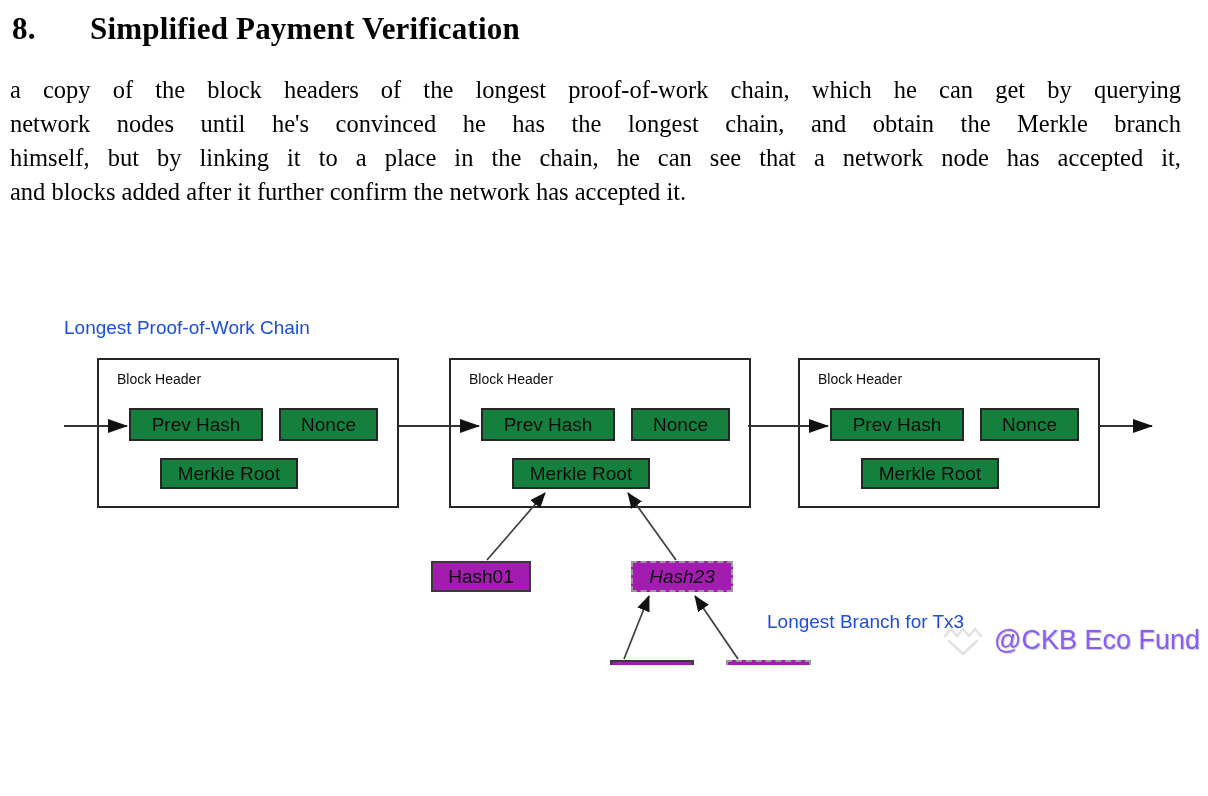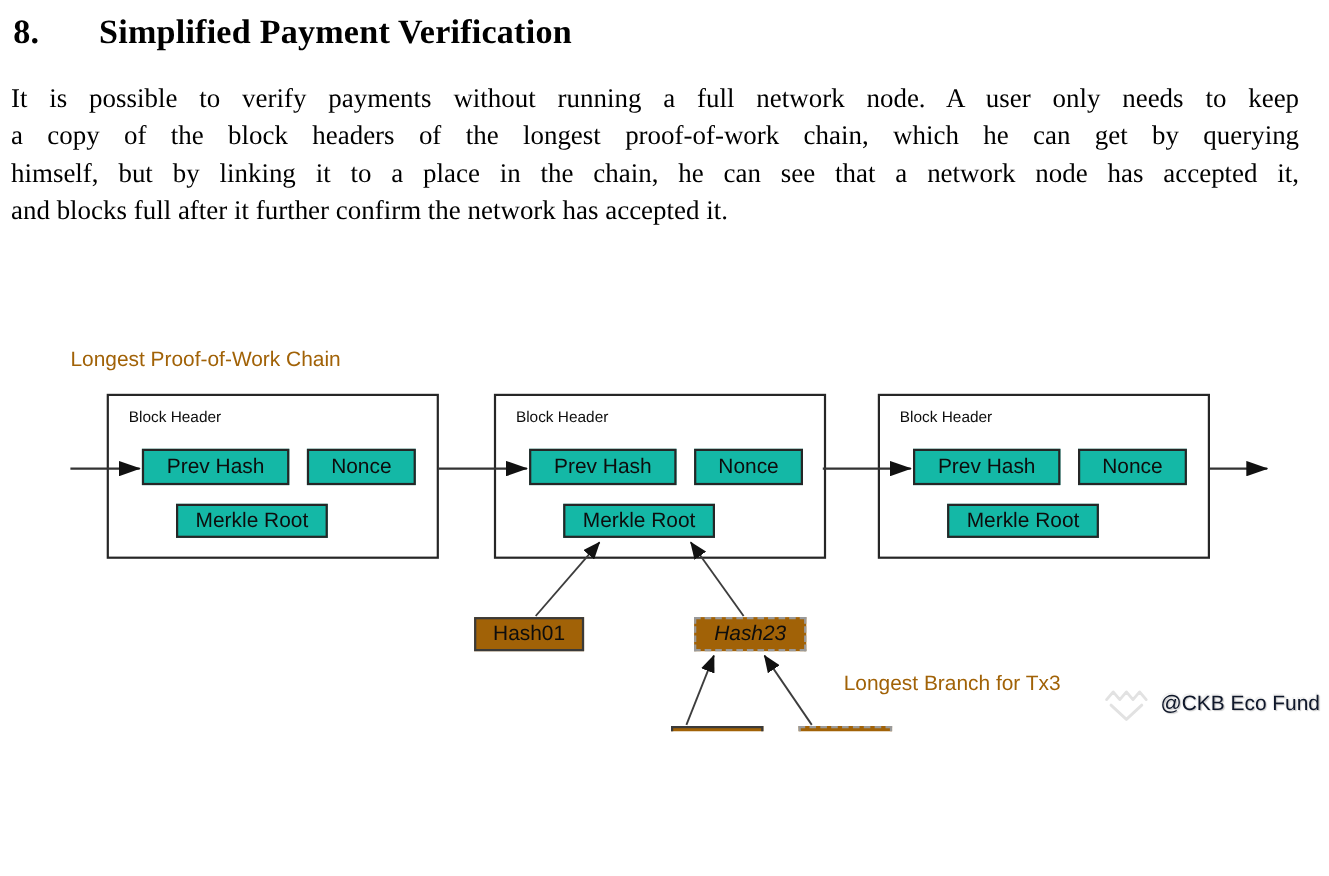--- a/index.html
+++ b/index.html
@@ -11,68 +11,68 @@
            letter-spacing:.2px;white-space:nowrap;}
   .h-num{display:inline-block;width:78px;}
 
   
   .para{position:absolute;left:10px;top:73px;width:1171px;font-size:24.5px;line-height:34px;}
   .para-line{text-align:justify;text-align-last:justify;}
   .para-line.last{text-align-last:left;}
 
   
   .diagram-label{position:absolute;font-family:"Liberation Sans", sans-serif;
-                 font-size:19px;color:#a16207;white-space:nowrap;}
+                 font-size:19px;color:#1d4ed8;white-space:nowrap;}
   #chain-label{left:64px;top:317px;}
   #branch-label{left:767px;top:611px;}
 
   .block{position:absolute;top:358px;width:298px;height:146px;border:2px solid #262626;background:#ffffff;}
   #block-1{left:97px;} #block-2{left:449px;} #block-3{left:798px;}
   .bh-label{position:absolute;left:18px;top:11px;font-family:"Liberation Sans", sans-serif;
             font-size:14px;color:#0d0d0d;white-space:nowrap;}
   .ibox{position:absolute;display:flex;align-items:center;justify-content:center;
-        border:2px solid #262626;background:#14b8a6;font-family:"Liberation Sans", sans-serif;
+        border:2px solid #262626;background:#15803d;font-family:"Liberation Sans", sans-serif;
         font-size:19px;color:#0d0d0d;white-space:nowrap;}
   .prev{left:30px;top:48px;width:130px;height:29px;}
   .nonce{left:180px;top:48px;width:95px;height:29px;}
   .merkle{left:61px;top:98px;width:134px;height:27px;}
 
   .leaf{position:absolute;display:flex;align-items:center;justify-content:center;
-        background:#a16207;font-family:"Liberation Sans", sans-serif;font-size:19px;
+        background:#a21caf;font-family:"Liberation Sans", sans-serif;font-size:19px;
         color:#0d0d0d;white-space:nowrap;z-index:3;}
   .solid{border:2px solid #3a3a3a;}
   .dashed{border:2px dashed #9a9a9a;}
   #hash01{left:431px;top:561px;width:96px;height:27px;}
   #hash23{left:631px;top:561px;width:98px;height:27px;font-style:italic;}
   #hash2 {left:582px;top:660px;width:80px;height:28px;margin-left:28px;}
   #hash3 {left:698px;top:660px;width:81px;height:28px;margin-left:28px;}
   #tx3   {left:716px;top:743px;width:63px;height:28px;}
 
   #connector-svg{position:absolute;left:0;top:0;z-index:5;pointer-events:none;}
 
   
   .watermark{position:absolute;right:8px;bottom:6px;display:flex;align-items:center;gap:8px;
              font-family:"Liberation Sans", sans-serif;}
-  .wm-text{font-size:19px;color:#0f172a;
+  .wm-text{font-size:27px;color:#8b5cf6;
            text-shadow:1px 1px 1px #c9c9c9, -1px -1px 1px #efefef, 0 0 1px #dddddd;}
 </style>
 </head>
 <body>
 
 <div class="page">
 
   <div class="heading">
     <span class="h-num">8.</span><span>Simplified Payment Verification</span>
   </div>
 
   <div class="para">
-    <div class="para-line">It is possible to verify payments without running a full network node.  A user only needs to keep</div>
     <div class="para-line">a copy of the block headers of the longest proof-of-work chain, which he can get by querying</div>
+    <div class="para-line">network nodes until he's convinced he has the longest chain, and obtain the Merkle branch</div>
     <div class="para-line">himself, but by linking it to a place in the chain, he can see that a network node has accepted it,</div>
-    <div class="para-line last">and blocks full after it further confirm the network has accepted it.</div>
+    <div class="para-line last">and blocks added after it further confirm the network has accepted it.</div>
   </div>
 
   <div id="chain-label" class="diagram-label">Longest Proof-of-Work Chain</div>
   <div id="branch-label" class="diagram-label">Longest Branch for Tx3</div>
 
   <div id="block-1" class="block">
     <div class="bh-label">Block Header</div>
     <div class="ibox prev">Prev Hash</div>
     <div class="ibox nonce">Nonce</div>
     <div class="ibox merkle">Merkle Root</div>

